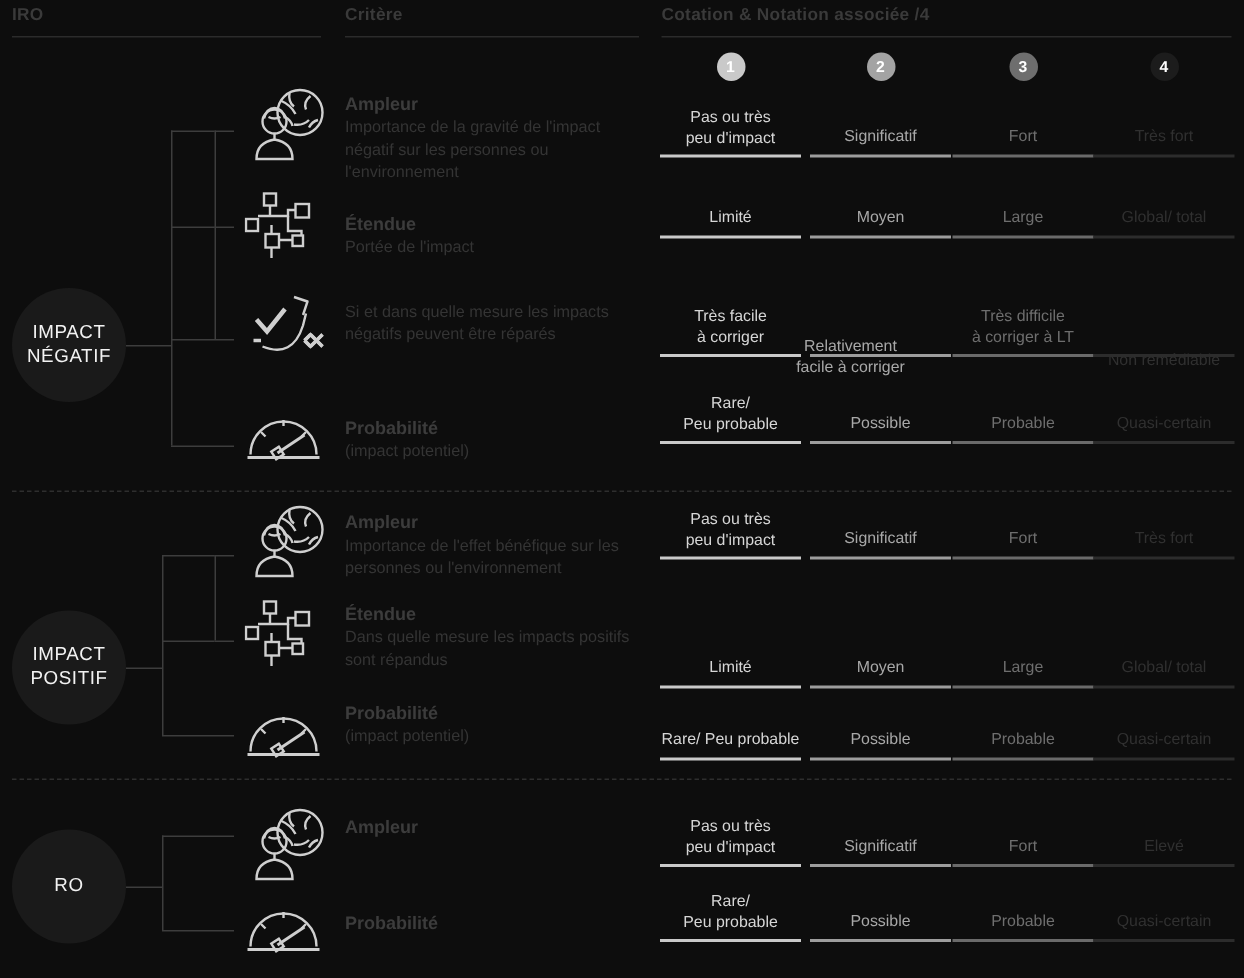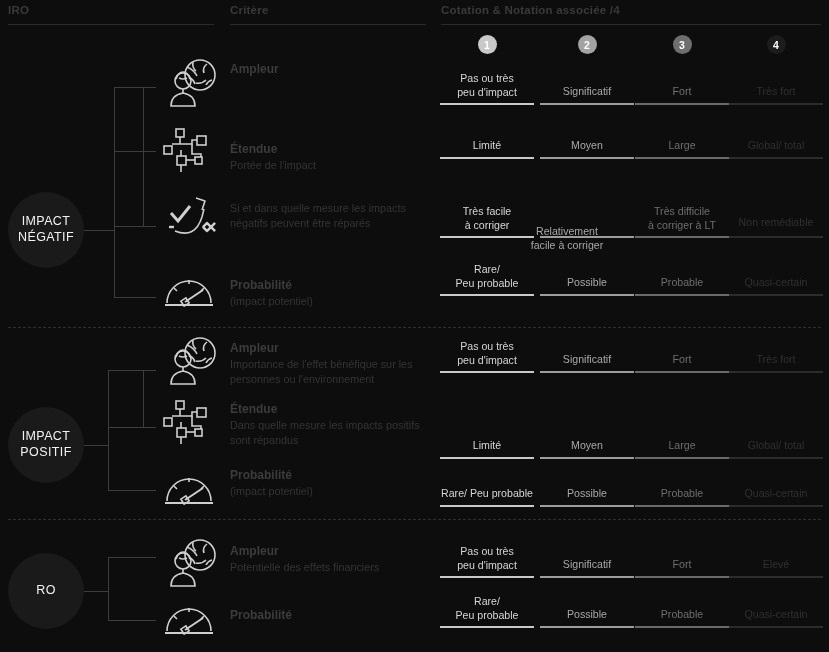--- a/index.html
+++ b/index.html
@@ -128,20 +128,21 @@
       <circle cx="37" cy="17" r="15"></circle>
       <path d="M24 9 q7 3 10 9 M30 4 q-1 6 3 9 M44 6 q-5 4 -3 9 M33 25 q6 1 10 -3 M27 20 q4 2 5 6 M49 22 q-4 1 -6 5"></path>
       <circle cx="20" cy="23" r="8"></circle>
       <path d="M13 21 q2 -7 7 -7 q5 0 7 7"></path>
       <path d="M16 20 q4 2 8 0"></path>
       <path d="M20 31 v4 M8 48 q0 -11 12 -13 q12 2 12 13 z"></path>
     </svg>
       </div>
       <div class="crit" style="left: 230px; top: 62px;">
         <div class="crit-title">Ampleur</div>
+        <div class="crit-desc">Importance de la gravité de l'impact négatif sur les personnes ou l'environnement</div>
       </div>
       <div class="rcell" style="left: 440px; color: rgb(214, 214, 214); top: 72px;">
         <span class="txt">Pas ou très
 peu d'impact</span>
       </div>
       <div class="rule" style="left: 440px; top: 103px; background: rgb(201, 201, 201);"></div>
       <div class="rcell" style="left: 540px; color: rgb(168, 168, 168); top: 85px;">
         <span class="txt">Significatif</span>
       </div>
       <div class="rule" style="left: 540px; top: 103px; background: rgb(157, 157, 157);"></div>
@@ -210,21 +211,21 @@
       <div class="rcell" style="left: 520px; color: rgb(168, 168, 168); top: 205px; margin-top: 20px;">
         <span class="txt">Relativement
 facile à corriger</span>
       </div>
       <div class="rule" style="left: 540px; top: 236px; background: rgb(157, 157, 157);"></div>
       <div class="rcell" style="left: 635px; color: rgb(110, 110, 110); top: 205px;">
         <span class="txt">Très difficile
 à corriger à LT</span>
       </div>
       <div class="rule" style="left: 635px; top: 236px; background: rgb(106, 106, 106);"></div>
-      <div class="rcell" style="left: 729px; color: rgb(48, 48, 48); top: 216px;">
+      <div class="rcell" style="left: 729px; color: rgb(48, 48, 48); top: 234px;">
         <span class="txt">Non remédiable</span>
       </div>
       <div class="rule" style="left: 729px; top: 236px; background: rgb(44, 44, 44);"></div>
       <div class="ln h" style="left: 114px; top: 297px; width: 42px;"></div>
       <div class="icon" style="left: 163px; top: 272px;">
         <svg width="52" height="36" viewBox="0 0 52 36" fill="none" stroke="#cfcfcf" stroke-width="1.6">
       <path d="M4 31 a22 22 0 0 1 44 0"></path>
       <path d="M2 33 h48" stroke-width="2"></path>
       <path d="M11 16 l3 3 M26 8 v4 M41 16 l-3 3"></path>
       <path d="M22 30 l18 -12" stroke-width="2"></path>
@@ -364,21 +365,20 @@
       <circle cx="37" cy="17" r="15"></circle>
       <path d="M24 9 q7 3 10 9 M30 4 q-1 6 3 9 M44 6 q-5 4 -3 9 M33 25 q6 1 10 -3 M27 20 q4 2 5 6 M49 22 q-4 1 -6 5"></path>
       <circle cx="20" cy="23" r="8"></circle>
       <path d="M13 21 q2 -7 7 -7 q5 0 7 7"></path>
       <path d="M16 20 q4 2 8 0"></path>
       <path d="M20 31 v4 M8 48 q0 -11 12 -13 q12 2 12 13 z"></path>
     </svg>
       </div>
       <div class="crit" style="left: 230px; top: 544px;">
         <div class="crit-title">Ampleur</div>
-        <div class="crit-desc">Potentielle des effets financiers</div>
       </div>
       <div class="rcell" style="left: 440px; color: rgb(214, 214, 214); top: 545px;">
         <span class="txt">Pas ou très
 peu d'impact</span>
       </div>
       <div class="rule" style="left: 440px; top: 576px; background: rgb(201, 201, 201);"></div>
       <div class="rcell" style="left: 540px; color: rgb(168, 168, 168); top: 558px;">
         <span class="txt">Significatif</span>
       </div>
       <div class="rule" style="left: 540px; top: 576px; background: rgb(157, 157, 157);"></div>

